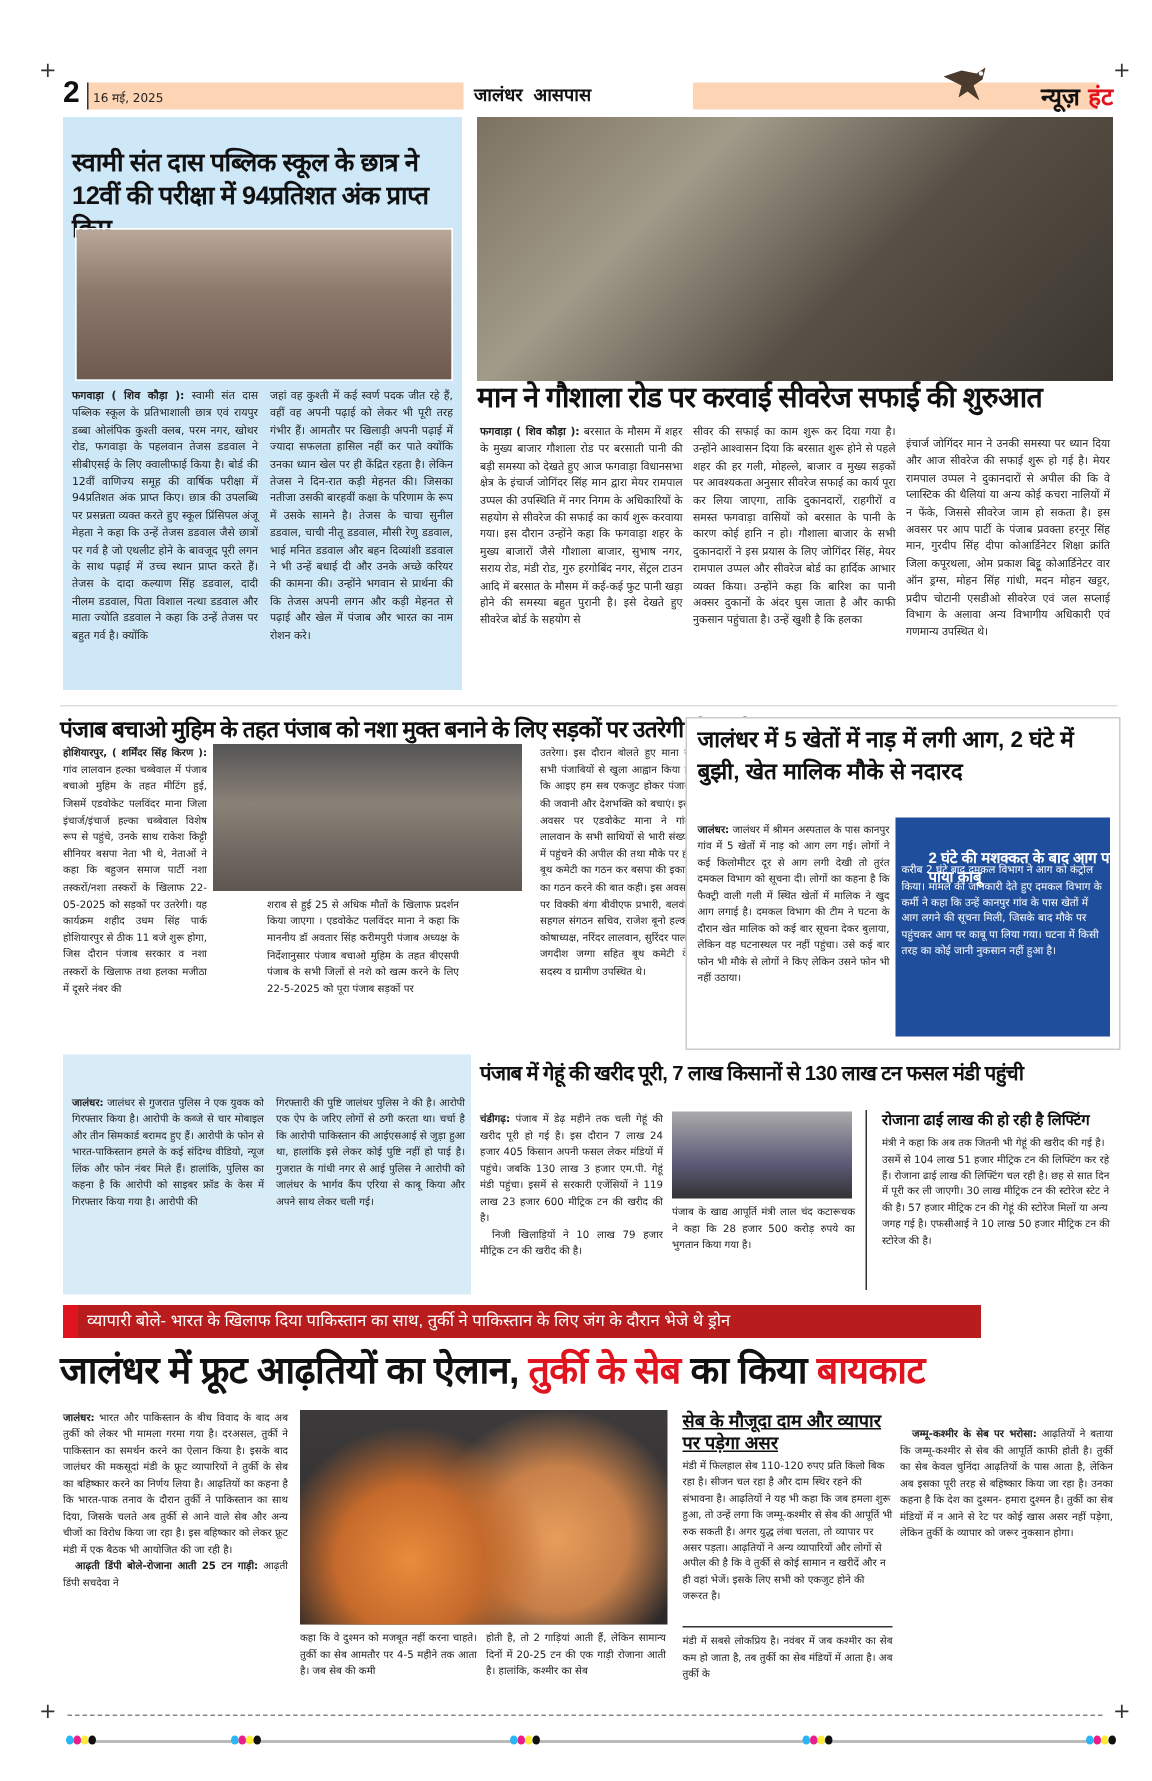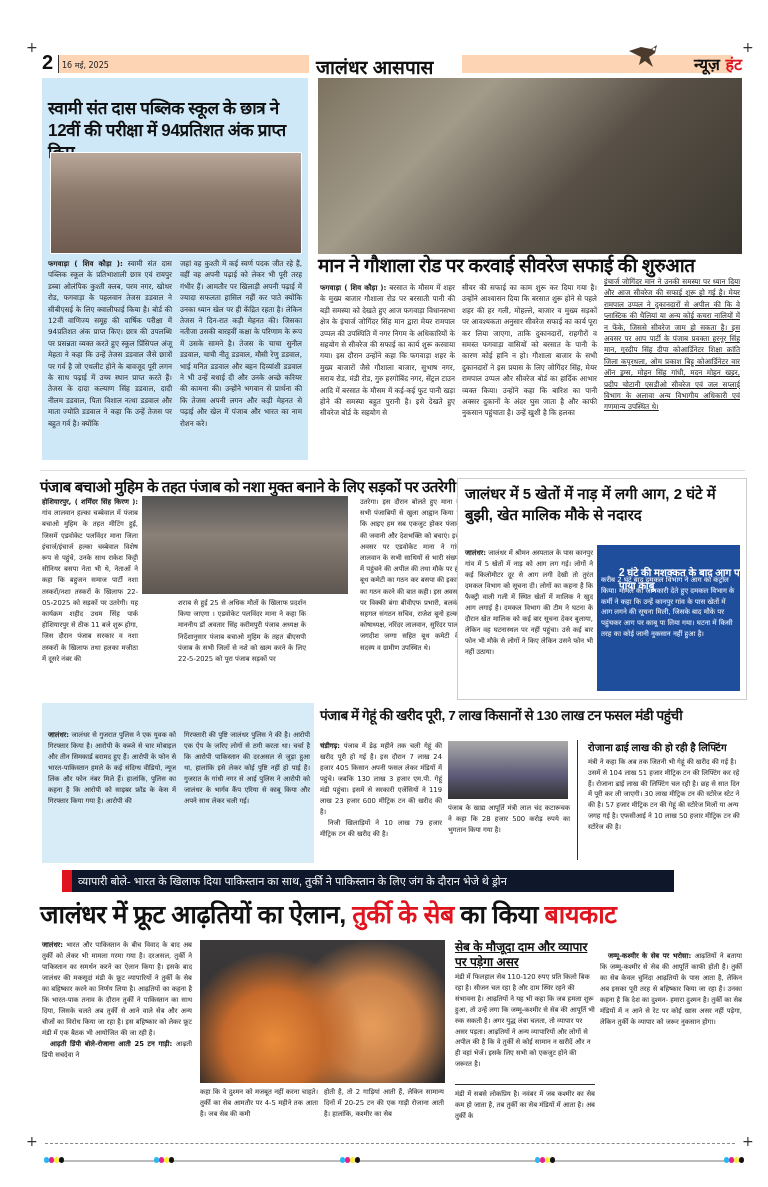--- a/index.html
+++ b/index.html
@@ -4,21 +4,21 @@
 <style>
   html,body{margin:0;padding:0;background:#fff;}
   body{width:768px;height:1187px;position:relative;overflow:hidden;font-family:"DejaVu Sans",sans-serif;color:#222;}
   .abs{position:absolute;}
   .crop{position:absolute;font-size:14px;color:#333;line-height:14px;}
   
   .mast{left:42px;top:55px;width:700px;height:18px;}
   .mast .pgno{position:absolute;left:0;top:-4px;font-weight:bold;font-size:20px;font-family:"Liberation Sans",sans-serif;color:#111;}
   .mast .bar1{position:absolute;left:16px;top:0;width:250px;height:18px;background:#fdd5b5;border-left:1px solid #333;}
   .mast .date{position:absolute;left:20px;top:4px;font-size:8px;color:#222;}
-  .mast .sect{position:absolute;left:274px;top:-1px;font-size:19px;font-weight:bold;color:#111;font-family:Liberation Sans, sans-serif;}
+  .mast .sect{position:absolute;left:274px;top:-1px;font-size:12px;font-weight:bold;color:#111;font-family:Liberation Mono, monospace;}
   .mast .bar2{position:absolute;left:420px;top:0;width:270px;height:18px;background:#fdd5b5;}
   .mast .logo{position:absolute;left:652px;top:-2px;font-size:16px;font-weight:bold;color:#111;}
   .mast .logo .red{color:#e0141e;}
   .mast .bird{position:absolute;left:585px;top:-12px;width:34px;height:28px;}
   
   .s1{left:42px;top:78px;width:266px;height:382px;background:#cfe8f7;}
   .s1 h1{position:absolute;left:6px;top:20px;width:256px;margin:0;font-size:17px;line-height:22px;font-family:"Liberation Sans",sans-serif;font-weight:bold;color:#111;letter-spacing:-0.3px;}
   .s1 .photo{position:absolute;left:8px;top:74px;width:250px;height:100px;background:linear-gradient(180deg,#b9a79a 0%,#8c7a6d 40%,#6e5a4f 100%);border:1px solid #fff;}
   .cols{position:absolute;font-size:7.2px;line-height:11.4px;color:#222;text-align:justify;}
   .cols b{font-weight:bold;}
@@ -36,21 +36,21 @@
   .s4inset h2{margin:18px;position:absolute;left:4px;top:3px;width:136px;font-size:10px;line-height:13px;font-family:"Liberation Sans",sans-serif;font-weight:bold;}
   .s4inset .t{position:absolute;left:4px;top:30px;width:135px;font-size:7px;line-height:10.8px;}
   
   .s5{left:42px;top:703px;width:272px;height:160px;background:#d8ecf8;}
   .s5 h1{position:absolute;left:4px;top:5px;margin:0;font-size:12.5px;line-height:16px;font-family:"Liberation Sans",sans-serif;font-weight:bold;color:#111;white-space:nowrap;letter-spacing:-0.3px;}
   
   .s6 h1{position:absolute;left:320px;top:708px;margin:0;font-size:13.5px;line-height:16px;font-family:"Liberation Sans",sans-serif;font-weight:bold;color:#111;white-space:nowrap;letter-spacing:-0.4px;}
   .s6photo{left:448px;top:741px;width:120px;height:58px;background:linear-gradient(180deg,#aaa 0%,#5c5a77 60%,#333 100%);}
   .s6side h2{position:absolute;left:588px;top:741px;margin:0;font-size:10px;line-height:13px;font-family:"Liberation Sans",sans-serif;font-weight:bold;color:#111;white-space:nowrap;}
   
-  .kicker{left:42px;top:870px;width:612px;height:22px;background:#0f172a;margin-left:20px;}
+  .kicker{left:42px;top:870px;width:612px;height:22px;background:#b91c1c;}
   .kicker .red{position:absolute;left:0;top:0;width:10px;height:22px;background:#e0141e;}
   .kicker .txt{position:absolute;left:16px;top:4px;font-size:11px;line-height:14px;color:#fff;white-space:nowrap;font-family:"Liberation Sans",sans-serif;}
   .s7 h1{position:absolute;left:40px;top:897px;margin:0;font-size:25px;line-height:34px;font-family:"Liberation Sans",sans-serif;font-weight:bold;color:#111;white-space:nowrap;letter-spacing:-0.4px;}
   .s7 h1 .hl{color:#e0141e;}
   .s7photo{left:200px;top:940px;width:245px;height:143px;background:radial-gradient(circle at 30% 70%,#e98c3b 0%,#c56a2c 25%,transparent 45%),radial-gradient(circle at 70% 60%,#e79d5a 0%,#c7804a 25%,transparent 45%),linear-gradient(180deg,#3c3a3b 0%,#2b2828 100%);}
   .s7sub h2{position:absolute;left:455px;top:940px;width:140px;margin:0;font-size:12px;line-height:15px;font-family:"Liberation Sans",sans-serif;font-weight:bold;color:#111;text-decoration:underline;}
   
   .footline{left:45px;top:1143px;width:690px;height:1px;border-top:1px dashed #888;}
   .regline{left:45px;top:1160px;width:695px;height:2px;background:#bbb;}
   .dots{position:absolute;top:1157px;height:6px;display:flex;gap:0;}
@@ -95,21 +95,21 @@
 <div class="abs s2photo"></div>
 <div class="s2">
   <h1>मान ने गौशाला रोड पर करवाई सीवरेज सफाई की शुरुआत</h1>
   <div class="cols" style="left:320px;top:282px;width:135px;">
     <b>फगवाड़ा ( शिव कौड़ा ):</b>
     <span>बरसात के मौसम में शहर के मुख्य बाजार गौशाला रोड पर बरसाती पानी की बड़ी समस्या को देखते हुए आज फगवाड़ा विधानसभा क्षेत्र के इंचार्ज जोगिंदर सिंह मान द्वारा मेयर रामपाल उप्पल की उपस्थिति में नगर निगम के अधिकारियों के सहयोग से सीवरेज की सफाई का कार्य शुरू करवाया गया। इस दौरान उन्होंने कहा कि फगवाड़ा शहर के मुख्य बाजारों जैसे गौशाला बाजार, सुभाष नगर, सराय रोड, मंडी रोड, गुरु हरगोबिंद नगर, सेंट्रल टाउन आदि में बरसात के मौसम में कई-कई फुट पानी खड़ा होने की समस्या बहुत पुरानी है। इसे देखते हुए सीवरेज बोर्ड के सहयोग से</span>
   </div>
   <div class="cols" style="left:462px;top:282px;width:135px;">
     <span>सीवर की सफाई का काम शुरू कर दिया गया है। उन्होंने आश्वासन दिया कि बरसात शुरू होने से पहले शहर की हर गली, मोहल्ले, बाजार व मुख्य सड़कों पर आवश्यकता अनुसार सीवरेज सफाई का कार्य पूरा कर लिया जाएगा, ताकि दुकानदारों, राहगीरों व समस्त फगवाड़ा वासियों को बरसात के पानी के कारण कोई हानि न हो। गौशाला बाजार के सभी दुकानदारों ने इस प्रयास के लिए जोगिंदर सिंह, मेयर रामपाल उप्पल और सीवरेज बोर्ड का हार्दिक आभार व्यक्त किया। उन्होंने कहा कि बारिश का पानी अक्सर दुकानों के अंदर घुस जाता है और काफी नुकसान पहुंचाता है। उन्हें खुशी है कि हलका</span>
   </div>
-  <div class="cols" style="left:604px;top:276px;width:136px;text-decoration:underline;">
+  <div class="cols" style="left:604px;top:290px;width:136px;">
     <span>इंचार्ज जोगिंदर मान ने उनकी समस्या पर ध्यान दिया और आज सीवरेज की सफाई शुरू हो गई है। मेयर रामपाल उप्पल ने दुकानदारों से अपील की कि वे प्लास्टिक की थैलियां या अन्य कोई कचरा नालियों में न फेंके, जिससे सीवरेज जाम हो सकता है। इस अवसर पर आप पार्टी के पंजाब प्रवक्ता हरनूर सिंह मान, गुरदीप सिंह दीपा कोआर्डिनेटर शिक्षा क्रांति जिला कपूरथला, ओम प्रकाश बिट्टू कोआर्डिनेटर वार ऑन ड्रग्स, मोहन सिंह गांधी, मदन मोहन खट्टर, प्रदीप चोटानी एसडीओ सीवरेज एवं जल सप्लाई विभाग के अलावा अन्य विभागीय अधिकारी एवं गणमान्य उपस्थित थे।</span>
   </div>
 </div>
 
 <div class="rule" style="left:40px;top:470px;width:705px;height:1px;background:#ddd;"></div>
 
 <div class="s3">
   <h1>पंजाब बचाओ मुहिम के तहत पंजाब को नशा मुक्त बनाने के लिए सड़कों पर उतरेगी बीएसपीः माना</h1>
   <div class="abs s3photo"></div>
   <div class="cols" style="left:42px;top:497px;width:96px;font-size:6.8px;line-height:11.2px;">
@@ -136,21 +136,21 @@
     <div class="t">करीब 2 घंटे बाद दमकल विभाग ने आग को कंट्रोल किया। मामले की जानकारी देते हुए दमकल विभाग के कर्मी ने कहा कि उन्हें कानपुर गांव के पास खेतों में आग लगने की सूचना मिली, जिसके बाद मौके पर पहुंचकर आग पर काबू पा लिया गया। घटना में किसी तरह का कोई जानी नुकसान नहीं हुआ है।</div>
   </div>
 </div>
 
 <div class="abs s5">
   <div class="cols" style="left:6px;top:27px;width:128px;font-size:6.8px;line-height:11px;">
     <b>जालंधर:</b>
     <span>जालंधर से गुजरात पुलिस ने एक युवक को गिरफ्तार किया है। आरोपी के कब्जे से चार मोबाइल और तीन सिमकार्ड बरामद हुए हैं। आरोपी के फोन से भारत-पाकिस्तान हमले के कई संदिग्ध वीडियो, न्यूज लिंक और फोन नंबर मिले हैं। हालांकि, पुलिस का कहना है कि आरोपी को साइबर फ्रॉड के केस में गिरफ्तार किया गया है। आरोपी की</span>
   </div>
   <div class="cols" style="left:142px;top:27px;width:126px;font-size:6.8px;line-height:11px;">
-    <span>गिरफ्तारी की पुष्टि जालंधर पुलिस ने की है। आरोपी एक ऐप के जरिए लोगों से ठगी करता था। चर्चा है कि आरोपी पाकिस्तान की दरअसल से जुड़ा हुआ था, हालांकि इसे लेकर कोई पुष्टि नहीं हो पाई है। गुजरात के गांधी नगर से आई पुलिस ने आरोपी को जालंधर के भार्गव कैंप एरिया से काबू किया और अपने साथ लेकर चली गई।</span>
+    <span>गिरफ्तारी की पुष्टि जालंधर पुलिस ने की है। आरोपी एक ऐप के जरिए लोगों से ठगी करता था। चर्चा है कि आरोपी पाकिस्तान की आईएसआई से जुड़ा हुआ था, हालांकि इसे लेकर कोई पुष्टि नहीं हो पाई है। गुजरात के गांधी नगर से आई पुलिस ने आरोपी को जालंधर के भार्गव कैंप एरिया से काबू किया और अपने साथ लेकर चली गई।</span>
   </div>
 </div>
 
 <div class="s6">
   <h1>पंजाब में गेहूं की खरीद पूरी, 7 लाख किसानों से 130 लाख टन फसल मंडी पहुंची</h1>
   <div class="cols" style="left:320px;top:741px;width:122px;font-size:6.8px;line-height:11px;">
     <b>चंडीगढ़:</b>
     <span>पंजाब में डेढ़ महीने तक चली गेहूं की खरीद पूरी हो गई है। इस दौरान 7 लाख 24 हजार 405 किसान अपनी फसल लेकर मंडियों में पहुंचे। जबकि 130 लाख 3 हजार एम.पी. गेहूं मंडी पहुंचा। इसमें से सरकारी एजेंसियों ने 119 लाख 23 हजार 600 मीट्रिक टन की खरीद की है।</span>
     <br><span style="padding-left:8px;">निजी खिलाड़ियों ने 10 लाख 79 हजार मीट्रिक टन की खरीद की है।</span>
   </div>

